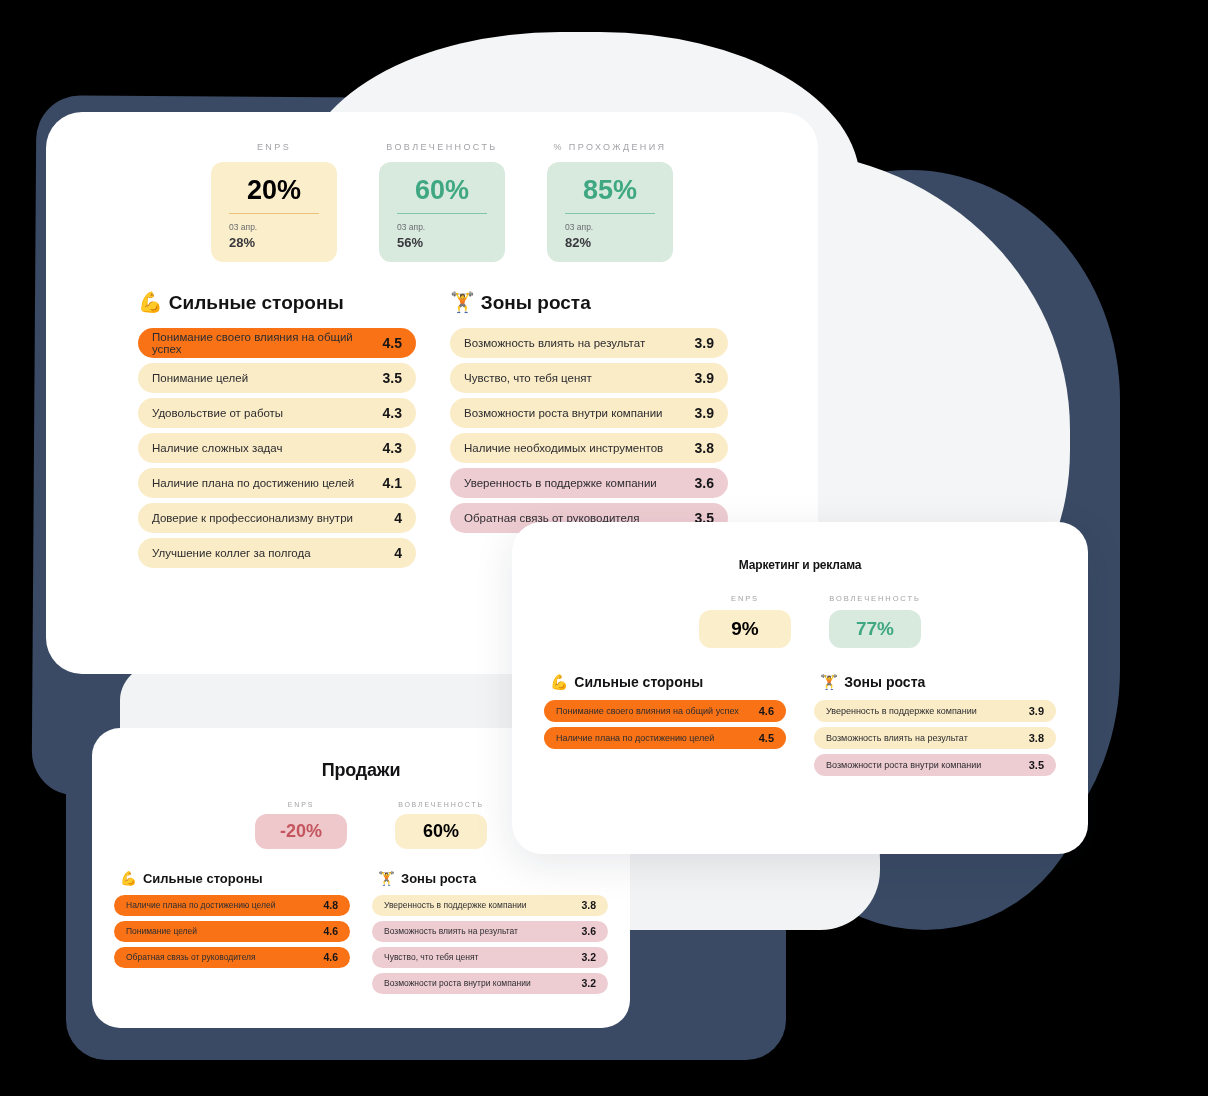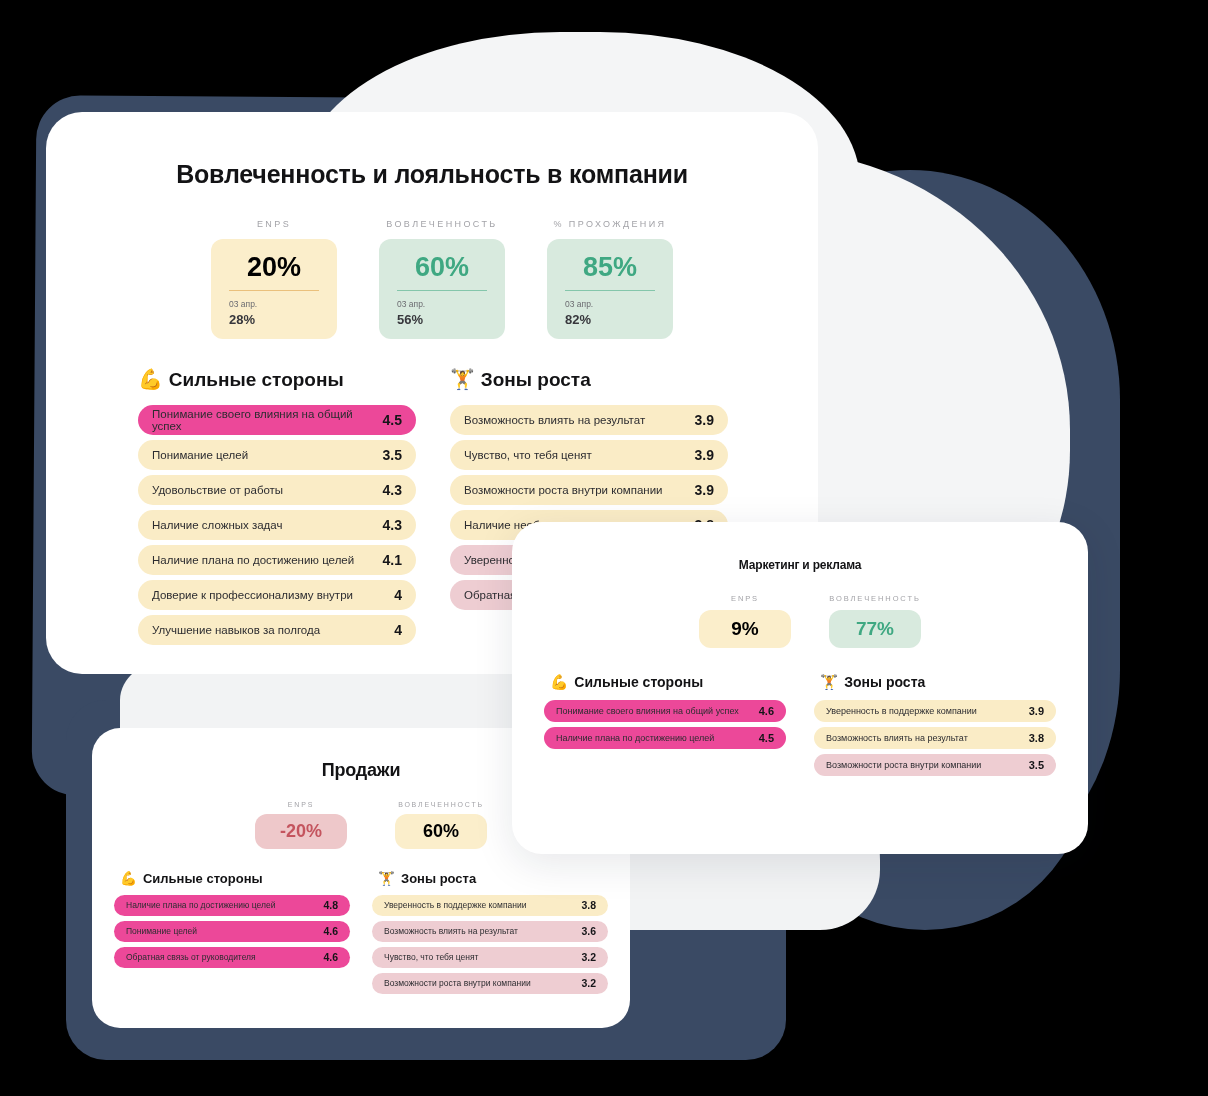--- a/index.html
+++ b/index.html
@@ -154,21 +154,21 @@
   .col-head .emo { font-size: 1.05em; line-height: 1; }
 
   .pill {
     display: flex;
     align-items: center;
     justify-content: space-between;
     border-radius: 999px;
   }
   .pill-text { color: #2c2c30; }
   .pill-score { font-weight: bold; color: #151518; }
-  .p-green  { background: #ec4899; }
+  .p-green  { background: #f97316; }
   .p-yellow { background: #faecc6; }
   .p-pink   { background: #eecdd2; }
 
   
   #card-main .cols { margin-top: 30px; padding: 0 90px 0 92px; gap: 34px; }
   #card-main .col-head { font-size: 19px; margin-bottom: 14px; }
   #card-main .pill { height: 30px; padding: 0 14px 0 14px; margin-bottom: 5px; }
   #card-main .pill-text { font-size: 11.5px; }
   #card-main .pill-score { font-size: 14px; }
 
@@ -219,21 +219,20 @@
   <div class="blob blob-navy-left"></div>
   <div class="blob blob-navy-right"></div>
   <div class="blob blob-navy-bottom"></div>
   <div class="blob blob-navy-blobR2"></div>
 
   <div class="blob blob-gray-top"></div>
   <div class="blob blob-gray-right"></div>
   <div class="blob blob-gray-mid"></div>
 
   <div class="card z1" id="card-main">
-    <div class="card-title">Вовлеченность и лояльность в компании</div>
 
     <div class="metrics">
       <div class="metric">
         <div class="metric-label">eNPS</div>
         <div class="metric-box c-yellow wide">
           <div class="metric-value">20%</div>
           <div class="metric-rule"></div>
           <div class="metric-sub-date">03 апр.</div>
           <div class="metric-sub-val">28%</div>
         </div>
@@ -283,21 +282,21 @@
             </div>
             <div class="pill p-yellow">
               <span class="pill-text">Наличие плана по достижению целей</span>
               <span class="pill-score">4.1</span>
             </div>
             <div class="pill p-yellow">
               <span class="pill-text">Доверие к профессионализму внутри</span>
               <span class="pill-score">4</span>
             </div>
             <div class="pill p-yellow">
-              <span class="pill-text">Улучшение навыков за полгода</span>
+              <span class="pill-text">Улучшение коллег за полгода</span>
               <span class="pill-score">4</span>
             </div>
           </div>
       </div>
       <div class="col">
         <div class="col-head">
           <span class="emo">🏋️</span>
           <span>Зоны роста</span>
         </div>
         <div>

